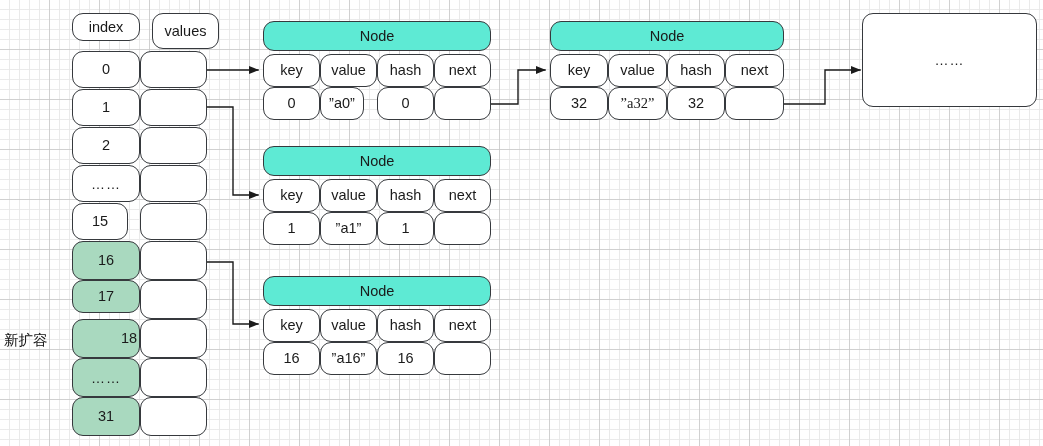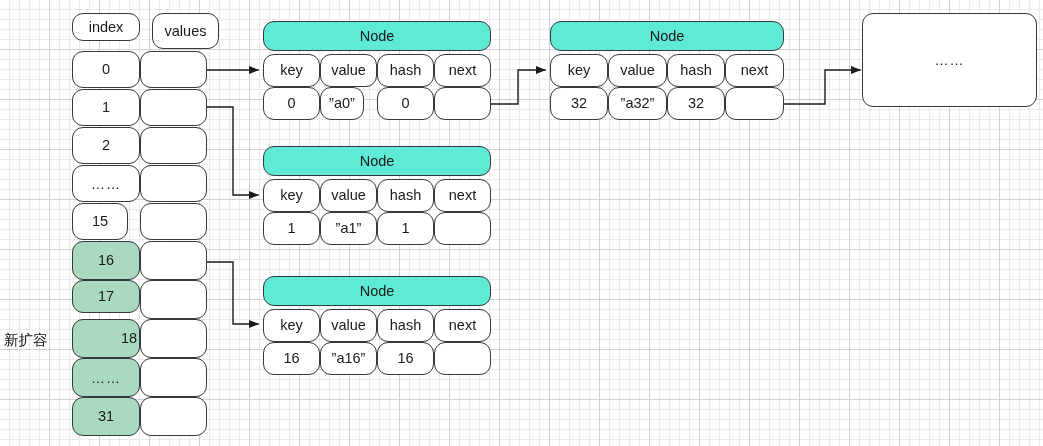--- a/index.html
+++ b/index.html
@@ -135,21 +135,21 @@
 
   <div>
     <div class="node-title" style="left:550px;top:21px;width:234px;height:30px;">Node</div>
 
     <div class="cell" style="left:550px;top:54px;width:58px;height:33px;">key</div>
     <div class="cell" style="left:608px;top:54px;width:59px;height:33px;">value</div>
     <div class="cell" style="left:667px;top:54px;width:58px;height:33px;">hash</div>
     <div class="cell" style="left:725px;top:54px;width:59px;height:33px;">next</div>
 
     <div class="cell" style="left:550px;top:87px;width:58px;height:33px;">32</div>
-    <div class="cell" style="left:608px;top:87px;width:59px;height:33px;">”a32”</div>
+    <div class="cell" style="left:608px;top:87px;width:59px;height:33px;font-family:Liberation Serif, serif;">”a32”</div>
     <div class="cell" style="left:667px;top:87px;width:58px;height:33px;">32</div>
     <div class="cell" style="left:725px;top:87px;width:59px;height:33px;"></div>
   </div>
 
   <div>
     <div class="node-title" style="left:263px;top:146px;width:228px;height:30px;">Node</div>
 
     <div class="cell" style="left:263px;top:179px;width:57px;height:33px;">key</div>
     <div class="cell" style="left:320px;top:179px;width:57px;height:33px;">value</div>
     <div class="cell" style="left:377px;top:179px;width:57px;height:33px;">hash</div>

